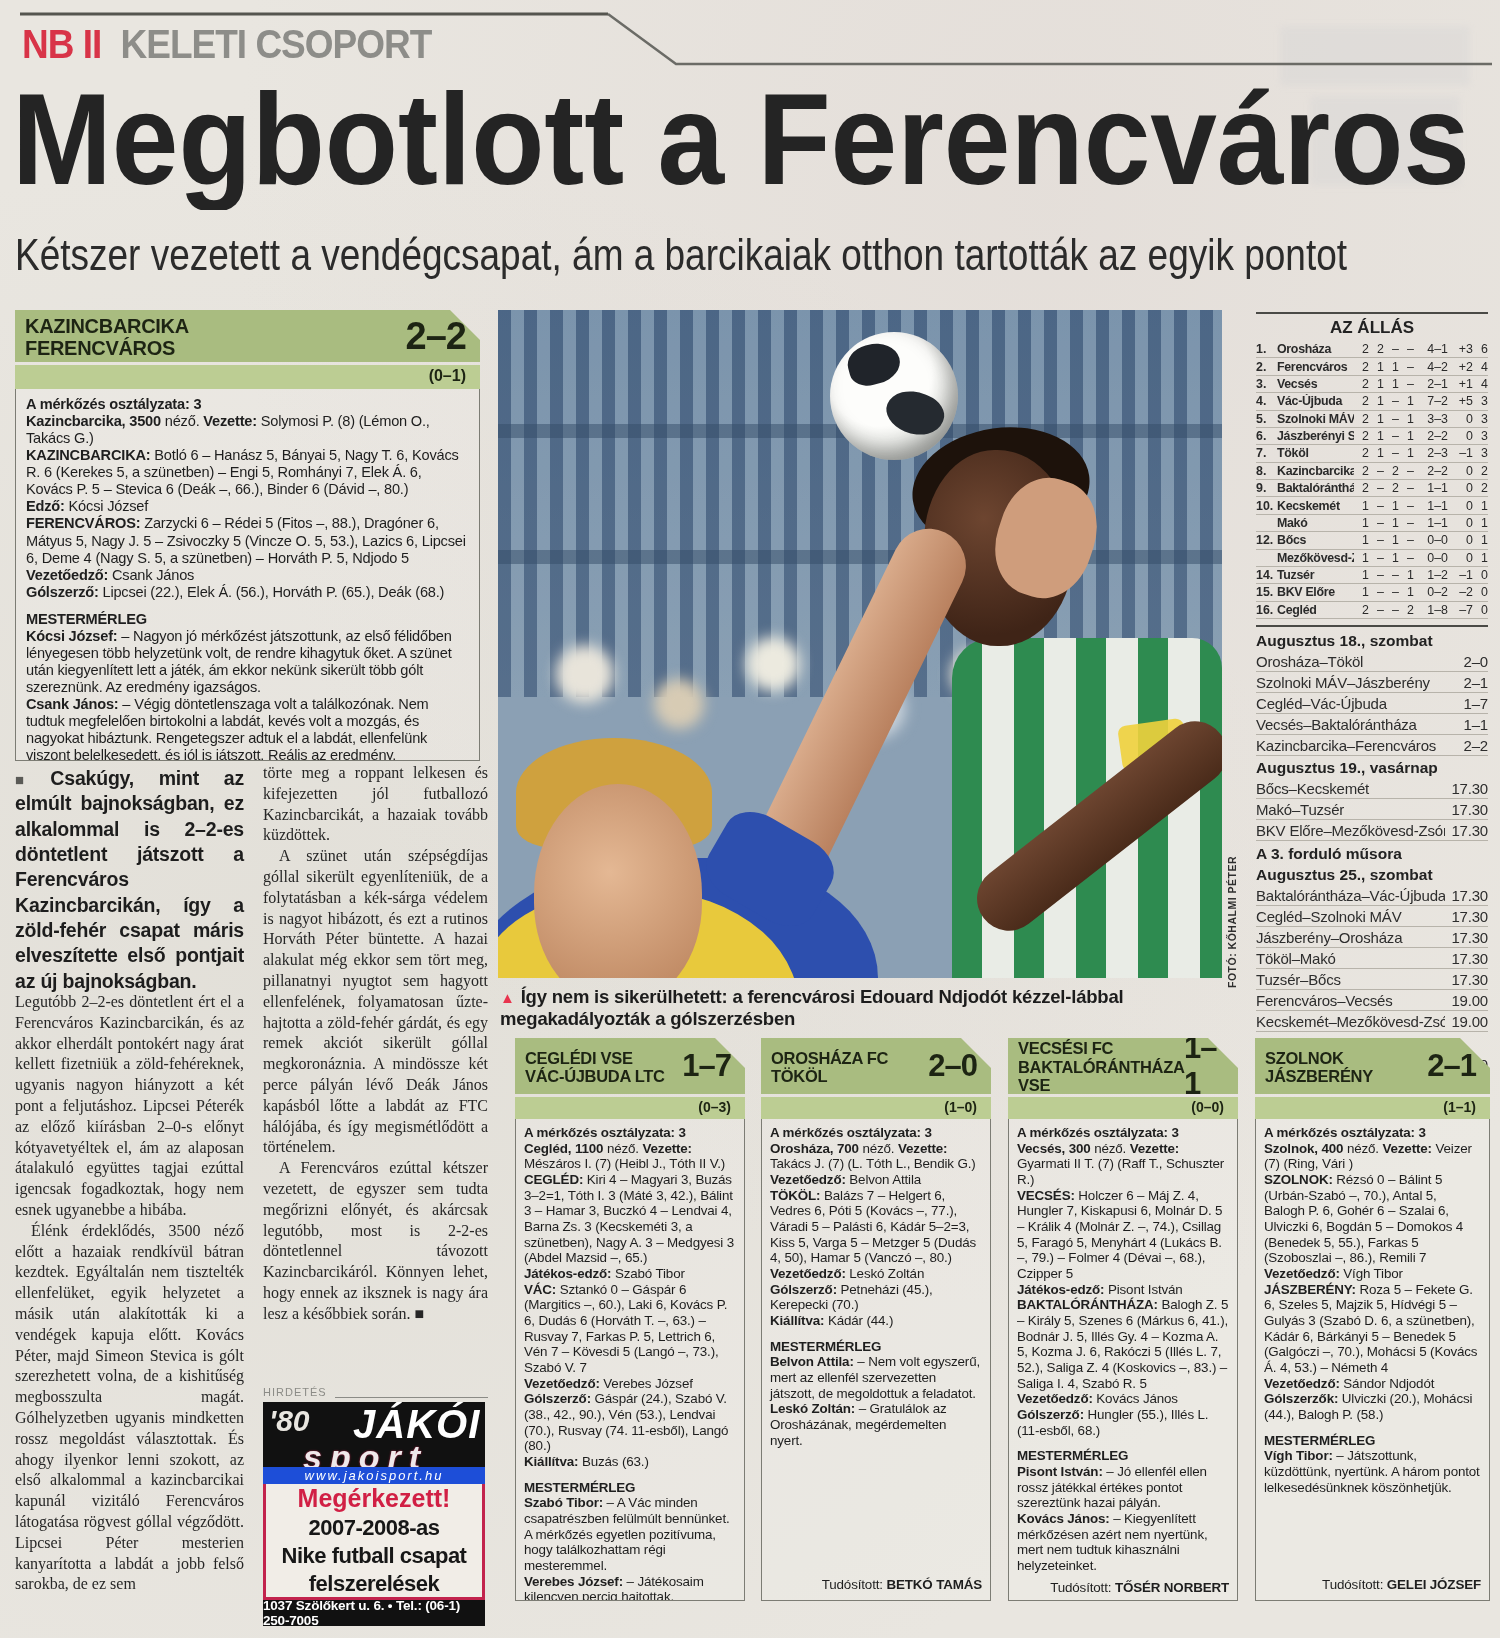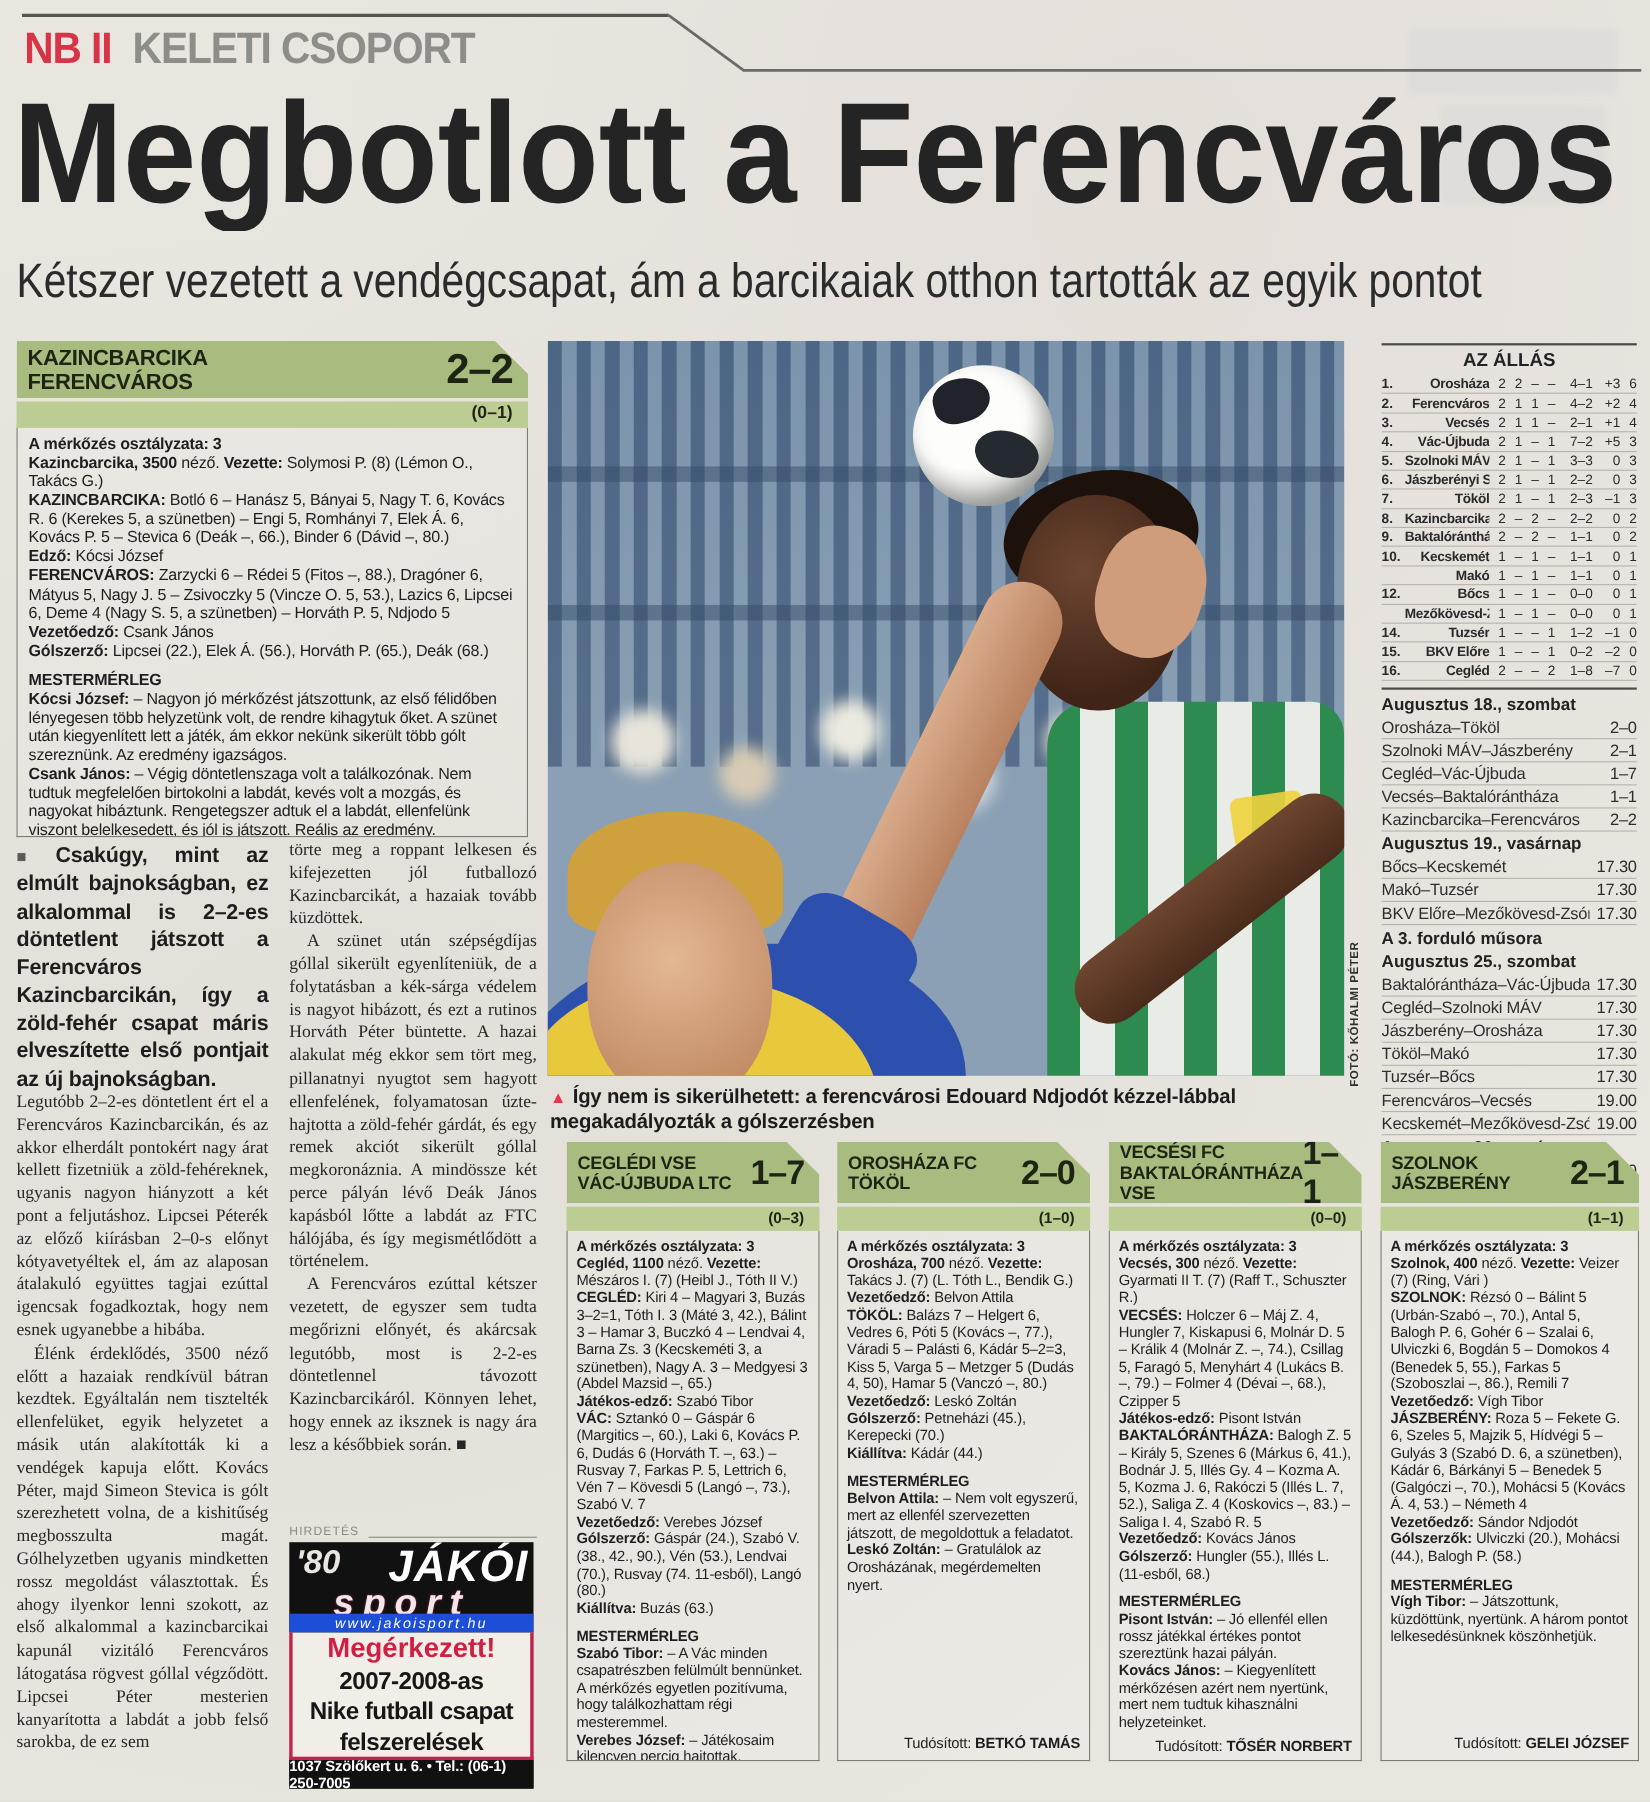--- a/index.html
+++ b/index.html
@@ -97,21 +97,21 @@
   .p-left-sleeve{position:absolute;left:212px;bottom:64px;width:120px;height:90px;border-radius:30%;background:#2d4fae;transform:rotate(30deg);}
   .photo-credit{position:absolute;left:1226px;top:838px;width:16px;height:150px;font-size:10.5px;font-weight:700;color:#2e2e2e;writing-mode:vertical-rl;transform:rotate(180deg);letter-spacing:.5px;white-space:nowrap;}
   .caption{position:absolute;left:500px;top:986px;width:722px;font-weight:800;font-size:18.5px;color:#1c1c1c;letter-spacing:-.2px;}
   .caption .tri{color:#e8344e;font-size:15px;margin-right:6px;}
   
   #rightcol{position:absolute;left:1256px;top:312px;width:232px;}
   .rc-rule{height:2px;background:#4a4a46;margin-bottom:4px;}
   .rc-title{text-align:center;font-weight:800;font-size:17px;color:#222;margin:2px 0 3px 0;}
   .st-row{display:flex;align-items:baseline;font-size:12.4px;border-bottom:1px solid #b7b3aa;padding:1.2px 0;color:#2a2a2a;}
   .st-row .pos{width:21px;font-weight:700;}
-  .st-row .team{flex:1;font-weight:700;letter-spacing:-.3px;white-space:nowrap;overflow:hidden;text-align:right;}
+  .st-row .team{flex:1;font-weight:700;letter-spacing:-.3px;white-space:nowrap;overflow:hidden;}
   .st-row .n{width:15px;text-align:right;}
   .st-row .g{width:34px;text-align:right;}
   .st-row .gd{width:25px;text-align:right;}
   .st-row .pt{width:15px;text-align:right;}
   .fx-head{font-weight:800;font-size:15.5px;color:#222;padding:3px 0 1px 0;}
   .fx-row{display:flex;font-size:15px;color:#2d2d2d;border-bottom:1px solid #b7b3aa;padding:1.5px 0;letter-spacing:-.2px;}
   .fx-row .nm{flex:1;white-space:nowrap;overflow:hidden;}
   .fx-row .vl{margin-left:6px;}
   .rc-mid-rule{height:2px;background:#4a4a46;margin:6px 0 2px 0;}
   .rc-bottom{height:4px;border-top:2px solid #3c3c38;border-bottom:2px solid #3c3c38;margin-top:6px;}

